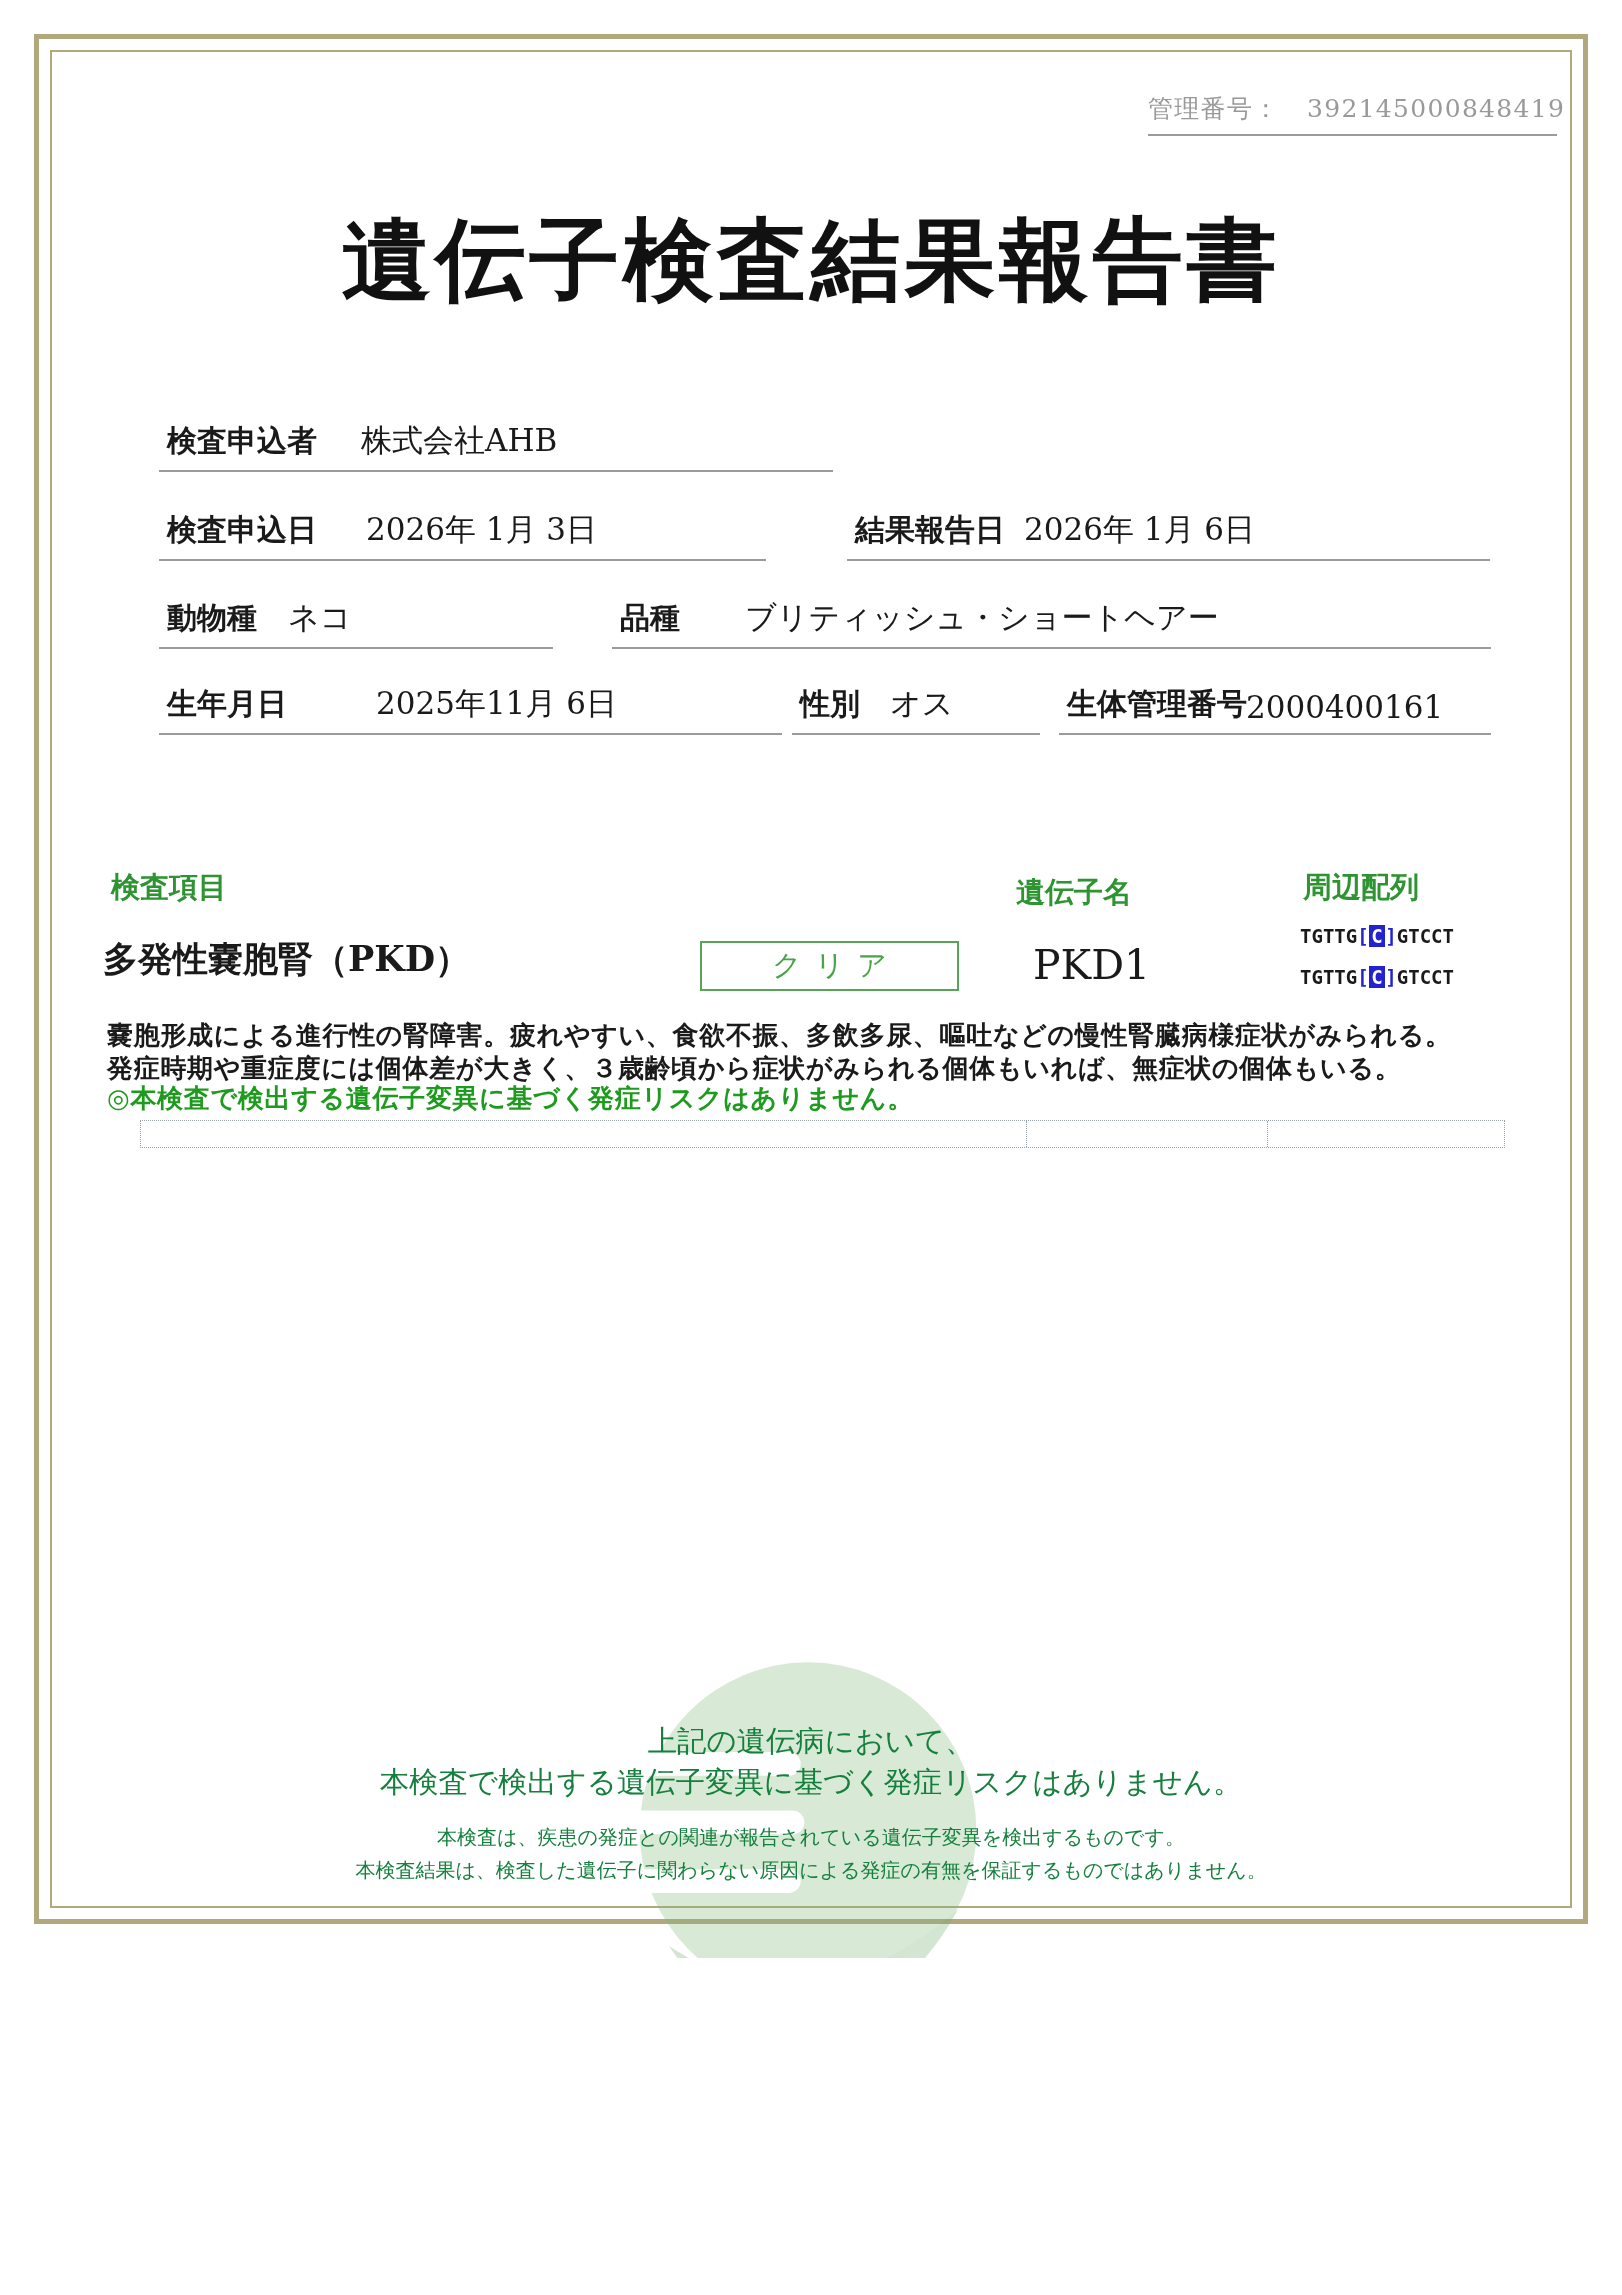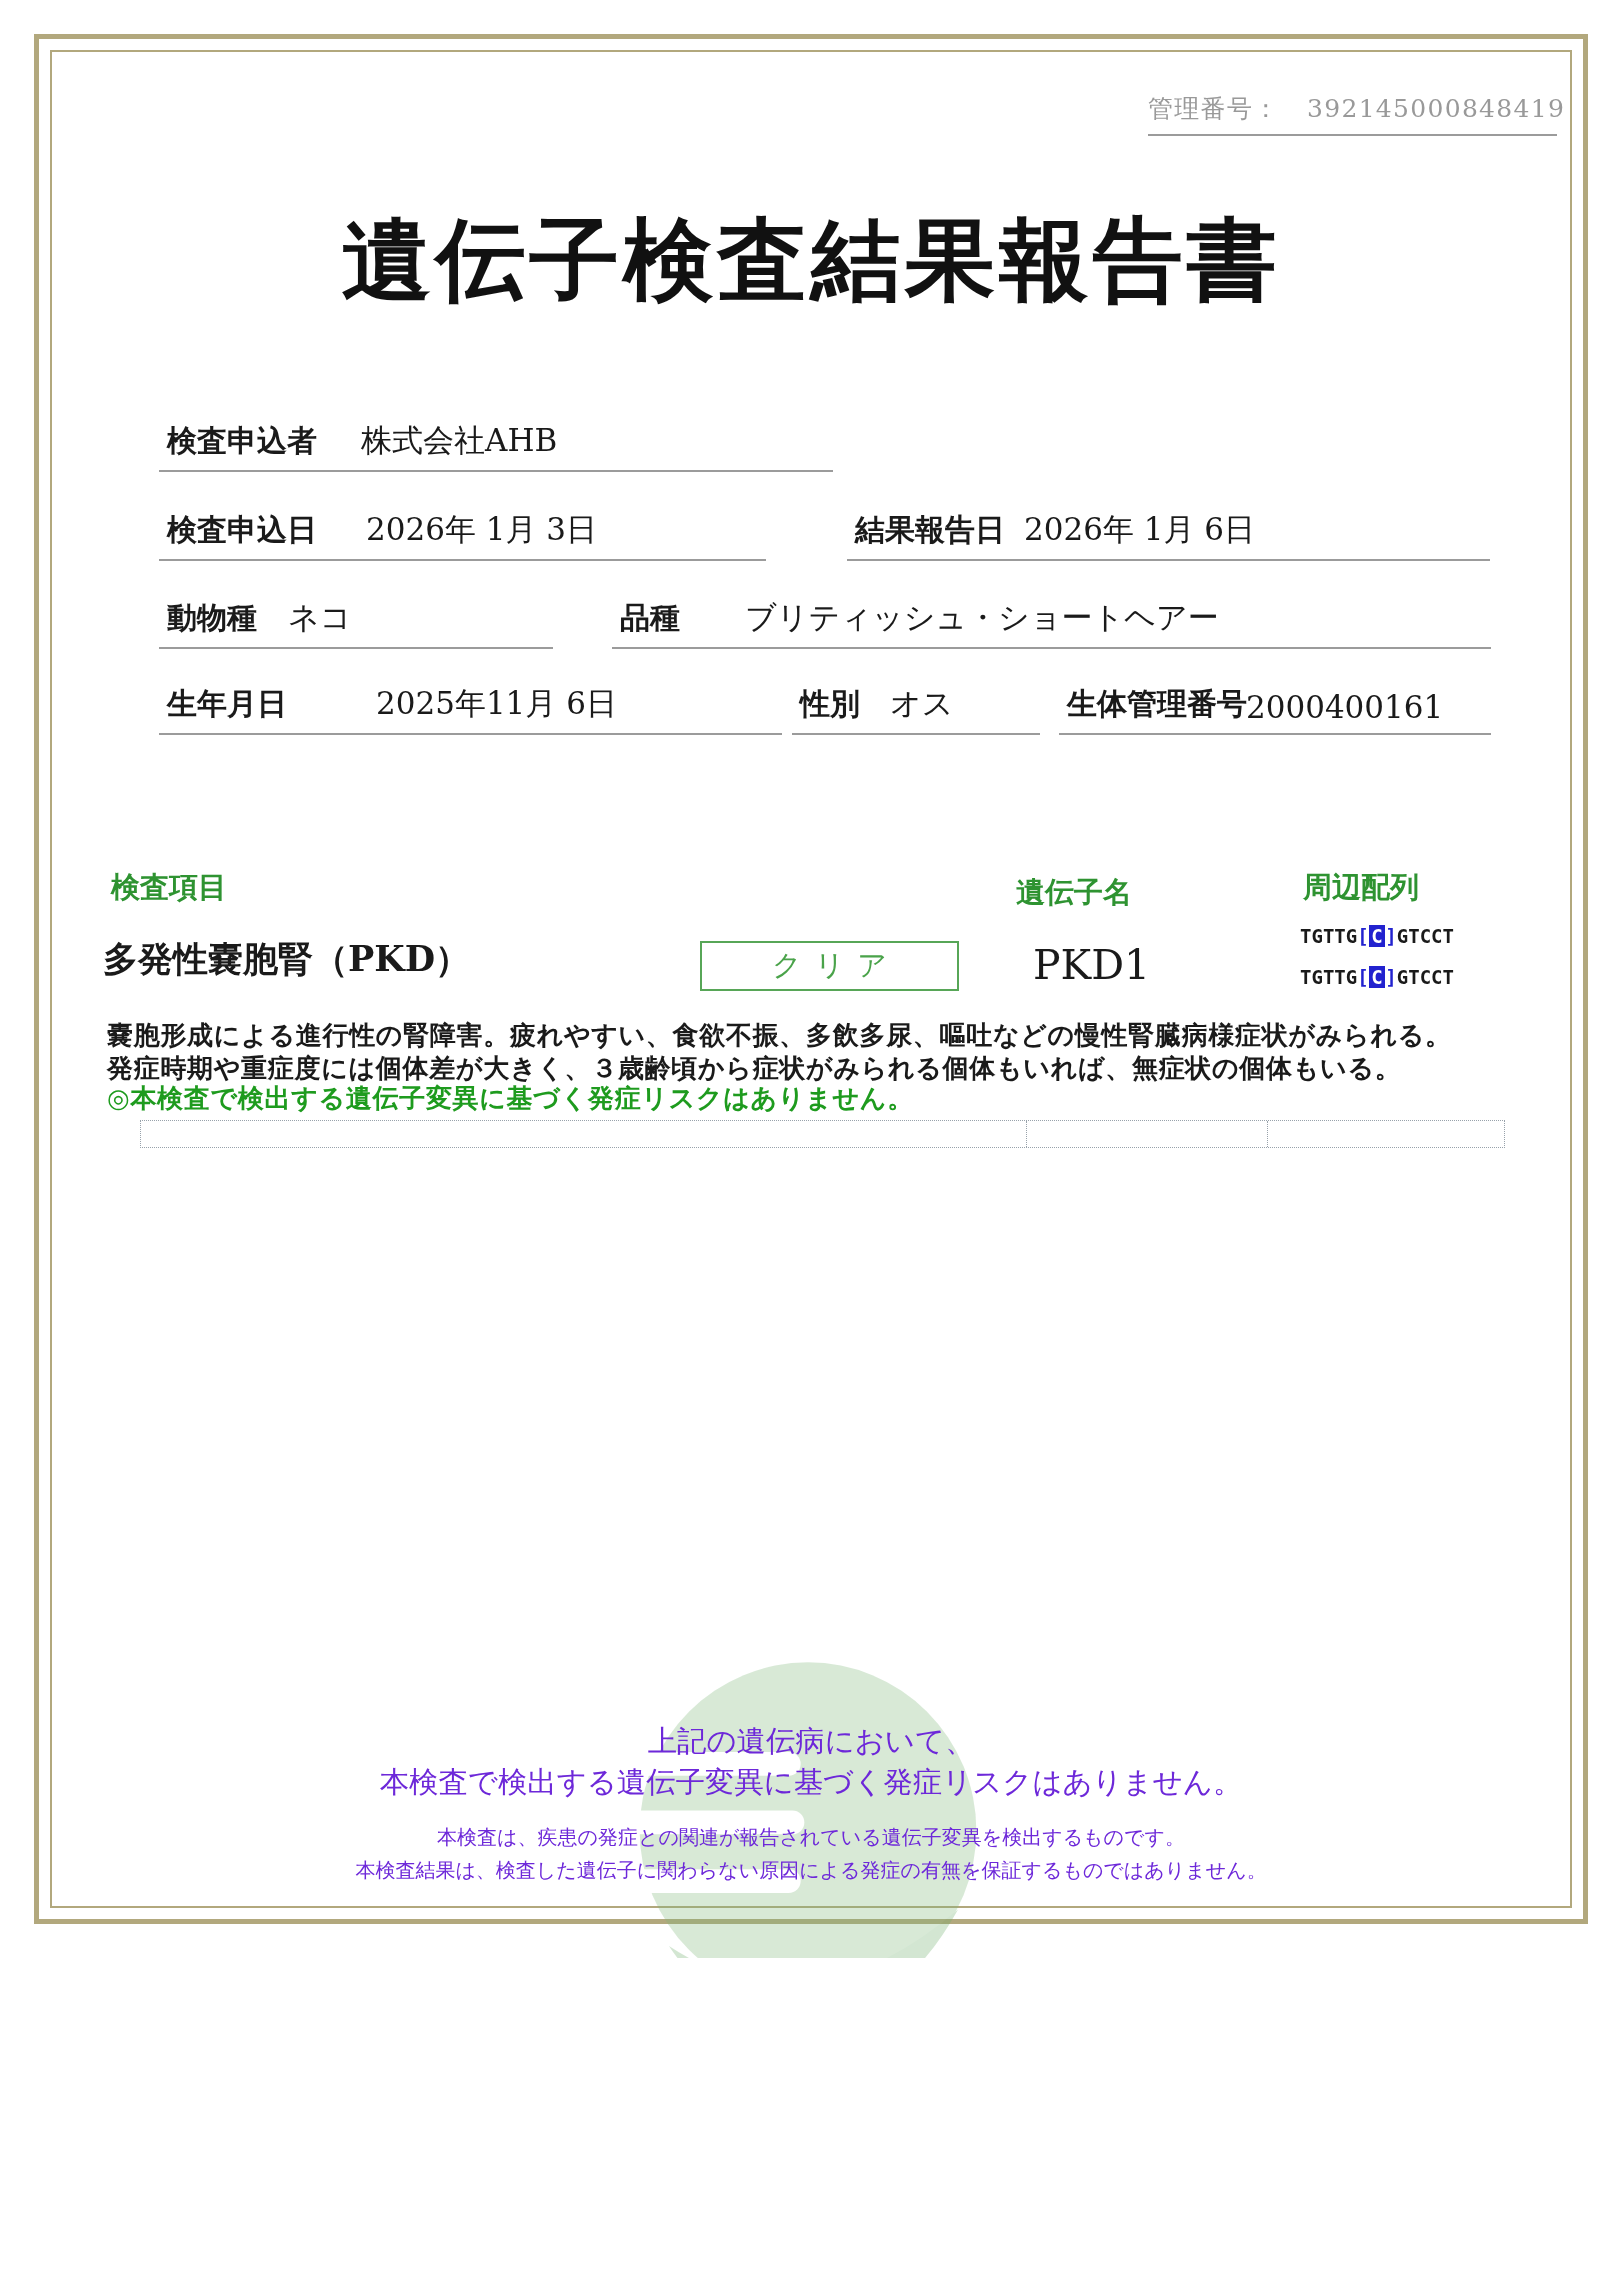--- a/index.html
+++ b/index.html
@@ -51,21 +51,21 @@
     position:absolute; left:140px; top:1120px; width:1365px; height:27.5px;
     border:1.3px dotted #98a2ab; box-sizing:border-box;
   }
   .dotted-sep { position:absolute; top:0; bottom:0; border-left:1.3px dotted #98a2ab; }
 
   
   .watermark { position:absolute; left:625px; top:1656px; opacity:0.30; z-index:1; }
 
   
   .sum { position:absolute; left:0; width:100%; text-align:center; z-index:2;
-         font-family:Liberation Mono, monospace; color:#6d28d9; }
+         font-family:Liberation Mono, monospace; color:#15803d; }
   .sum.big { font-size:29.4px; }
   .sum.small { font-size:20px; }
 
   
   .logo-icon { position:absolute; left:86px; top:2091px; }
   .logo-text { position:absolute; left:208px; top:2121px; font-family:"Liberation Sans","DejaVu Sans",sans-serif;
                font-size:42px; letter-spacing:2px; white-space:nowrap; }
   .lt-gray { color:#8d8d8d; }
   .lt-green { color:#64ad40; }
 

